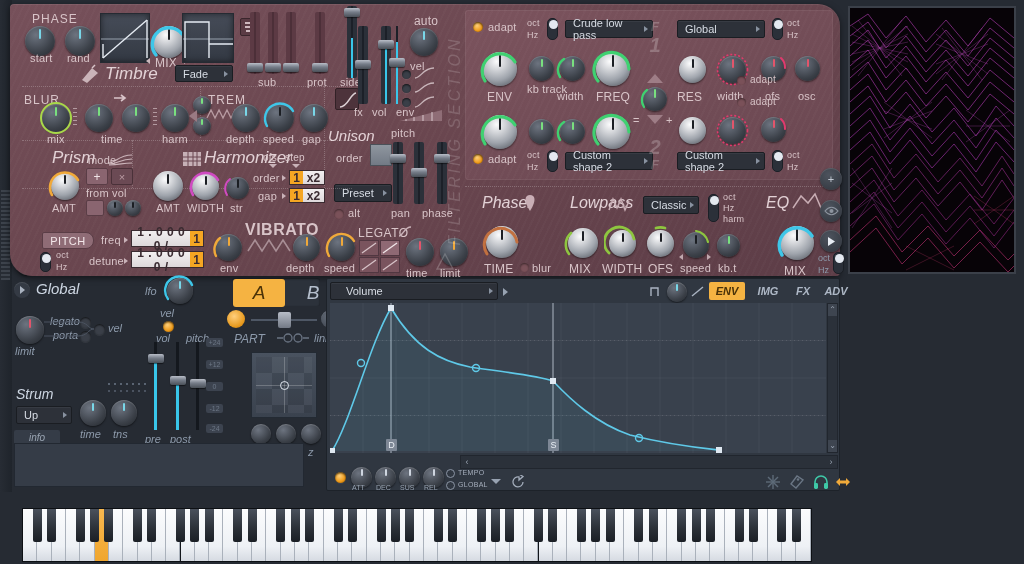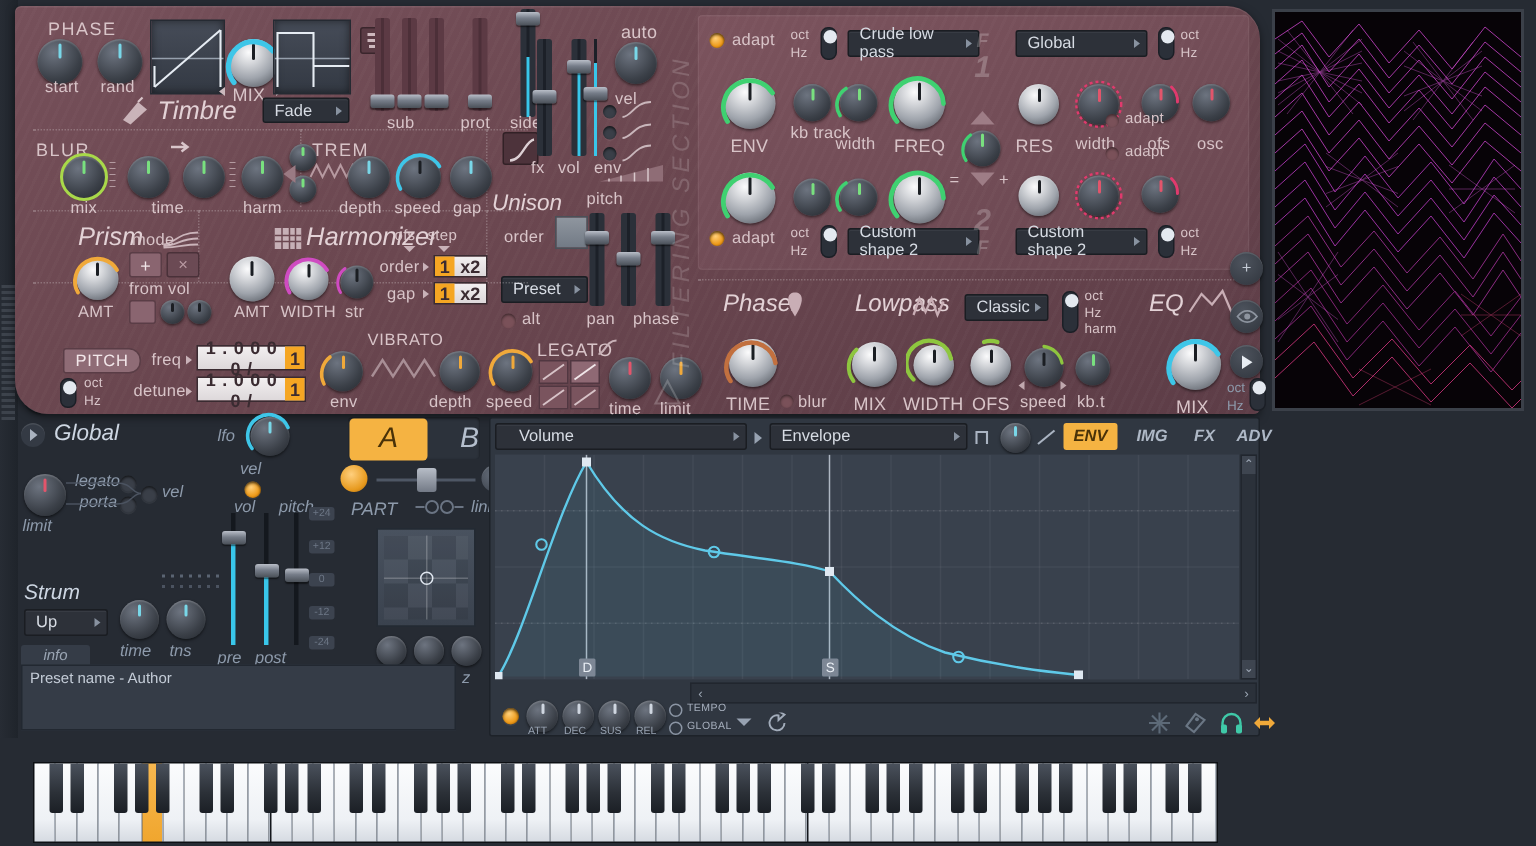--- a/index.html
+++ b/index.html
@@ -477,21 +477,21 @@
       <span class="amber">1</span>
       </div>
 
     <div class="knob" style="left:205px;top:230px;width:27px;height:27px;">
         <i class="orange"></i>
       </div>
     <svg class="abs" style="left:201px;top:226px;" width="35" height="35">
       <path d="M5 26 A14.5 14.5 0 0 1 9 8" fill="none" stroke="#f0a93a" stroke-width="2.4" stroke-linecap="round"></path>
       </svg>
     <div class="lbl abs" style="left:210px;top:258px;">env</div>
-    <div class="lbl abs" style="left:235px;top:217px;font-size:11px;letter-spacing:.5px;">VIBRATO</div>
+    <div class="lbl abs" style="left:235px;top:217px;font-size:16px;letter-spacing:.5px;font-weight:bold;">VIBRATO</div>
     <svg class="abs" style="left:236px;top:232px;" width="46" height="18">
       <polyline points="2,15 9,4 16,15 23,4 30,15 37,4 44,15" fill="none" stroke="#a88e95" stroke-width="1.6"></polyline>
       </svg>
     <div class="knob" style="left:283px;top:230px;width:27px;height:27px;">
         <i class="orange"></i>
       </div>
     <div class="knob" style="left:318px;top:230px;width:27px;height:27px;">
         <i class="orange"></i>
       </div>
     <svg class="abs" style="left:314px;top:226px;" width="35" height="35">
@@ -920,33 +920,28 @@
     <div class="lbl-dark abs ital" style="left:209px;top:170px;font-size:12px;">MOD</div>
     <div class="lbl-dark abs ital" style="left:250px;top:170px;">x</div>
     <div class="lbl-dark abs ital" style="left:275px;top:170px;">y</div>
     <div class="lbl-dark abs ital" style="left:300px;top:170px;">z</div>
   </div>
 
   <div class="infotab">
     <span>info</span>
     </div>
   <div id="info">
-    <div>Preset name - Author</div>
   </div>
 
   <div id="env">
     <div class="combo" style="left:3px;top:3px;width:168px;height:18px;padding-left:15px;">
       <span>Volume</span>
         <span class="arr"></span>
       </div>
     <div class="abs" style="left:176px;top:9px;width:0;height:0;border-left:5px solid #97a2b1;border-top:4px solid transparent;border-bottom:4px solid transparent;"></div>
-    <div class="combo" style="left:186px;top:3px;width:132px;height:18px;">
-      <span>Envelope</span>
-        <span class="arr"></span>
-      </div>
     <svg class="abs" style="left:323px;top:5px;" width="14" height="14">
       <path d="M1 12 L1 4 L8 4 L8 12" fill="none" stroke="#aab4c2" stroke-width="1.4"></path>
       </svg>
     <div class="knob" style="left:340px;top:3px;width:20px;height:20px;">
         <i></i>
       </div>
     <svg class="abs" style="left:364px;top:5px;" width="14" height="14">
       <path d="M1 12 L12 3" fill="none" stroke="#aab4c2" stroke-width="1.4"></path>
       </svg>
 

